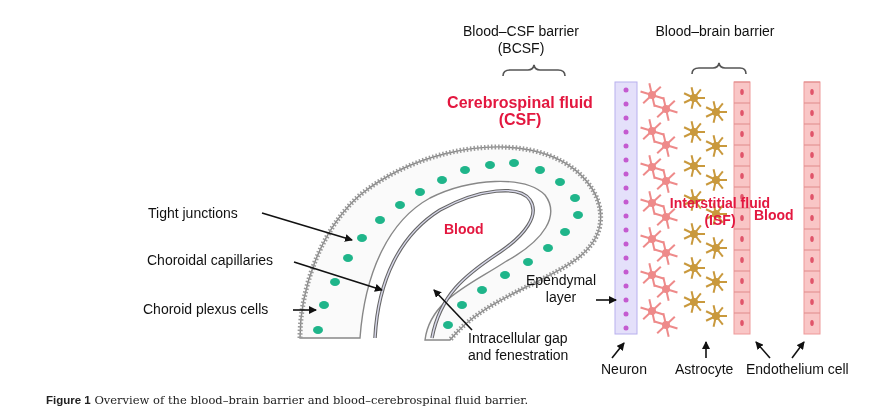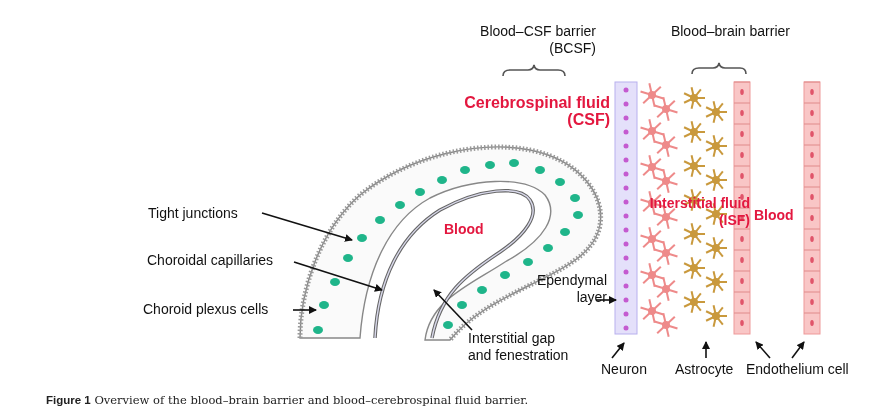--- a/index.html
+++ b/index.html
@@ -1,18 +1,18 @@
 <!DOCTYPE html>
 <html><head>
 <meta charset="utf-8">
 <style>
   html, body { margin:0; padding:0; background:#ffffff; }
   body { width:869px; height:416px; position:relative; overflow:hidden; font-family:"Liberation Sans", sans-serif; }
   .lbl { position:absolute; font-size:14px; color:#111; line-height:17px; white-space:nowrap; }
-  .ctr { text-align:right; }
+  .ctr { text-align:center; }
   .red { color:#e3173f; font-weight:bold; }
   svg { position:absolute; left:0; top:0; }
   .caption { position:absolute; left:14px; top:393px; font-family:"DejaVu Serif","Liberation Serif", serif; font-size:11.5px; color:#222; white-space:nowrap; }
   .caption b { font-family:"Liberation Sans", sans-serif; font-weight:bold;padding-left:32px; }
 </style>
 </head>
 <body>
 
 <div class="lbl ctr" style="left:446px;top:23px;width:150px;">
   <div>Blood–CSF barrier</div>
@@ -427,35 +427,35 @@
   <line x1="706" y1="358" x2="706" y2="342" stroke="#111" stroke-width="1.6" marker-end="url(#ah)"></line>
   <line x1="770" y1="358" x2="756" y2="342" stroke="#111" stroke-width="1.6" marker-end="url(#ah)"></line>
   <line x1="792" y1="358" x2="804" y2="342" stroke="#111" stroke-width="1.6" marker-end="url(#ah)"></line>
 </svg>
 
 <div class="lbl ctr red" style="left:430px;top:94px;width:180px;font-size:16px;">
   <div>Cerebrospinal fluid</div>
   <div>(CSF)</div>
 </div>
 <div class="lbl red" style="left:444px;top:221px;">Blood</div>
-<div class="lbl ctr red" style="left:620px;top:195px;width:130px;">
+<div class="lbl ctr red" style="left:655px;top:195px;width:130px;">
   <div>Interstitial fluid</div>
   <div>(ISF)</div>
 </div>
 <div class="lbl red" style="left:754px;top:207px;">Blood</div>
 
 <div class="lbl" style="left:148px;top:205px;">Tight junctions</div>
 <div class="lbl" style="left:147px;top:252px;">Choroidal capillaries</div>
 <div class="lbl" style="left:143px;top:301px;">Choroid plexus cells</div>
 <div class="lbl ctr" style="left:515px;top:272px;width:92px;">
   <div>Ependymal</div>
   <div>layer</div>
 </div>
 <div class="lbl" style="left:468px;top:330px;">
-  <div>Interstitial gap</div>
+  <div>Intracellular gap</div>
   <div>and fenestration</div>
 </div>
 <div class="lbl" style="left:601px;top:361px;text-align:center;">Neuron</div>
 <div class="lbl" style="left:675px;top:361px;">Astrocyte</div>
 <div class="lbl" style="left:746px;top:361px;">Endothelium cell</div>
 
 <div class="caption">
   <b>Figure 1</b>
   <span>Overview of the blood–brain barrier and blood–cerebrospinal fluid barrier.</span>
 </div>

